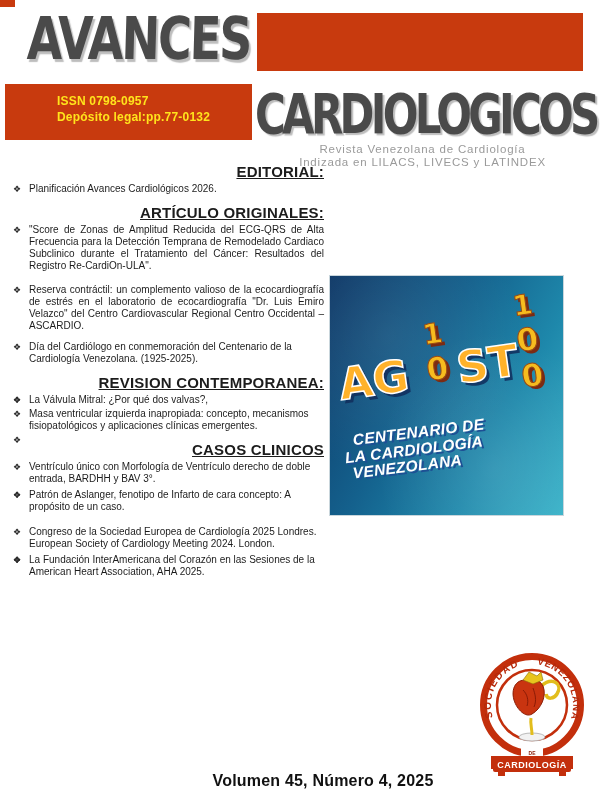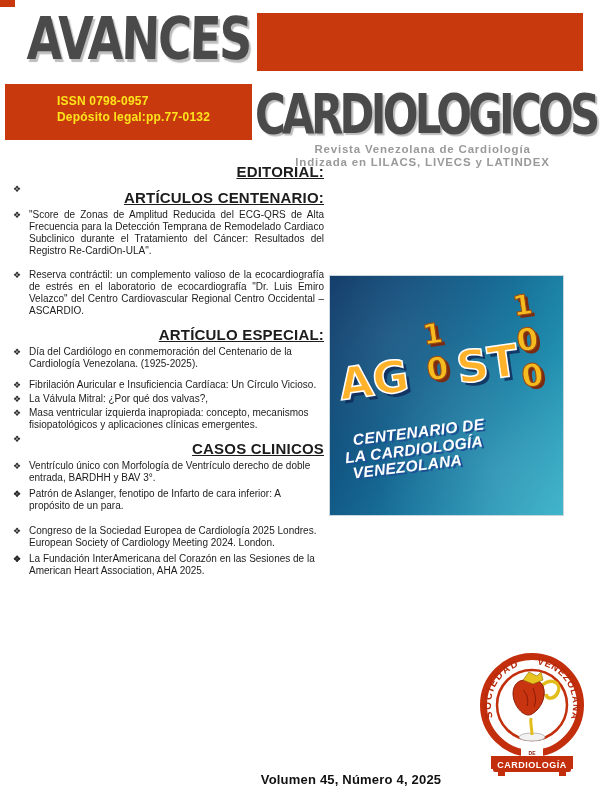--- a/index.html
+++ b/index.html
@@ -31,21 +31,21 @@
   .issn-band .line{font-size:12px;font-weight:bold;color:var(--issn-yellow);line-height:16px;letter-spacing:0.2px;padding-left:44px;}
   .title-cardiologicos{
     position:absolute;left:255px;top:82px;width:345px;
     font-family:"DejaVu Sans",sans-serif;font-weight:bold;font-size:42px;
     letter-spacing:-3.7px;color:var(--title-gray);
     transform:scaleY(1.3);transform-origin:left top;
     text-shadow:2px 2px 1px #bdbdbd;white-space:nowrap;
   }
   .journal-subtitle{
     position:absolute;left:245px;top:143px;width:355px;text-align:center;
-    color:var(--subtitle-gray);font-size:11.5px;line-height:12.5px;letter-spacing:0.8px;font-weight:bold;
+    color:var(--subtitle-gray);font-size:11.5px;line-height:12.5px;letter-spacing:0.8px;font-weight:normal;
   }
   
   .toc{position:absolute;left:12px;top:163px;width:312px;}
   .toc-heading{font-size:15px;font-weight:bold;text-decoration:underline;margin:0 0 3px 5px;letter-spacing:0.2px;text-align:right;}
   .toc-section{margin-bottom:9px;}
   .toc-item{position:relative;padding-left:17px;margin-bottom:2px;font-size:10px;line-height:12px;}
   .bullet{position:absolute;left:1px;top:0;font-size:9px;color:#2b2b2b;}
   .justify .toc-item{text-align:justify;margin-bottom:12px;}
   .justify .toc-item:last-child{margin-bottom:2px;}
   .toc-section:nth-child(5) .toc-item{margin-bottom:4px;}
@@ -85,22 +85,22 @@
     text-shadow:2px 2px 0 #1d4f94;letter-spacing:0.3px;white-space:nowrap;
   }
   .caption .cap-line{display:block;}
   .caption .cap-line:nth-child(1){padding-left:14px;}
   .caption .cap-line:nth-child(2){padding-left:4px;}
   .caption .cap-line:nth-child(3){padding-left:10px;}
   
   .society-logo{position:absolute;left:477px;top:652px;width:110px;height:128px;}
   
   .volume-footer{
-    position:absolute;left:196px;top:772px;width:310px;text-align:center;
-    font-size:13px;font-weight:bold;color:#111111;letter-spacing:0.2px;
+    position:absolute;left:168px;top:772px;width:310px;text-align:center;
+    font-size:16px;font-weight:bold;color:#111111;letter-spacing:0.2px;
   }
 </style>
 </head>
 <body>
 
 <div class="corner-mark"></div>
 <div class="title-avances">AVANCES</div>
 <div class="red-block-top"></div>
 <div class="issn-band">
   <div class="line">ISSN 0798-0957</div>
@@ -108,42 +108,42 @@
 </div>
 <div class="title-cardiologicos">CARDIOLOGICOS</div>
 <div class="journal-subtitle">
   <div>Revista Venezolana de Cardiología</div>
   <div>Indizada en LILACS, LIVECS y LATINDEX</div>
 </div>
 
 <div class="toc">
     <div class="toc-section">
       <div class="toc-heading">EDITORIAL:</div>
-      <div class="toc-item"><span class="bullet">❖</span></div>
+      <div class="toc-item"><span class="bullet">❖</span><span>Planificación Avances Cardiológicos 2026.</span></div>
     </div>
     <div class="toc-section justify">
-      <div class="toc-heading">ARTÍCULOS CENTENARIO:</div>
+      <div class="toc-heading">ARTÍCULO ORIGINALES:</div>
       <div class="toc-item"><span class="bullet">❖</span><span>"Score de Zonas de Amplitud Reducida del ECG-QRS de Alta Frecuencia para la Detección Temprana de Remodelado Cardiaco Subclinico durante el Tratamiento del Cáncer: Resultados del Registro Re-CardiOn-ULA".</span></div>
       <div class="toc-item"><span class="bullet">❖</span><span>Reserva contráctil: un complemento valioso de la ecocardiografía de estrés en el laboratorio de ecocardiografía "Dr. Luis Emiro Velazco" del Centro Cardiovascular Regional Centro Occidental – ASCARDIO.</span></div>
     </div>
     <div class="toc-section">
-      <div class="toc-heading">ARTÍCULO ESPECIAL:</div>
       <div class="toc-item"><span class="bullet">❖</span><span>Día del Cardiólogo en conmemoración del Centenario de la Cardiología Venezolana.  (1925-2025).</span></div>
     </div>
     <div class="toc-section">
-      <div class="toc-item"><span class="bullet">❖</span><span>Fibrilación Auricular e Insuficiencia Cardíaca: Un Círculo Vicioso.</span></div>
+      <div class="toc-heading">REVISION CONTEMPORANEA:</div>
+      <div class="toc-item"><span class="bullet">❖</span></div>
       <div class="toc-item"><span class="bullet">❖</span><span>La Válvula Mitral: ¿Por qué dos valvas?,</span></div>
       <div class="toc-item"><span class="bullet">❖</span><span>Masa ventricular izquierda inapropiada: concepto, mecanismos fisiopatológicos y aplicaciones clínicas emergentes.</span></div>
       <div class="toc-item"><span class="bullet">❖</span></div>
     </div>
     <div class="toc-section">
       <div class="toc-heading">CASOS CLINICOS</div>
       <div class="toc-item"><span class="bullet">❖</span><span>Ventrículo único con Morfología de Ventrículo derecho de doble entrada, BARDHH y BAV 3°.</span></div>
       <div class="toc-item"><span class="bullet">❖</span></div>
-      <div class="toc-item"><span class="bullet">❖</span><span>Patrón de Aslanger, fenotipo de Infarto de cara inferior: A propósito de un para.</span></div>
+      <div class="toc-item"><span class="bullet">❖</span><span>Patrón de Aslanger, fenotipo de Infarto de cara concepto: A propósito de un caso.</span></div>
     </div>
     <div class="toc-section">
       <div class="toc-item"><span class="bullet">❖</span><span>Congreso de la Sociedad Europea de Cardiología 2025 Londres. European Society of Cardiology Meeting 2024. London.</span></div>
       <div class="toc-item"><span class="bullet">❖</span></div>
       <div class="toc-item"><span class="bullet">❖</span></div>
       <div class="toc-item"><span class="bullet">❖</span><span>La Fundación InterAmericana del Corazón en las Sesiones de la American Heart Association, AHA 2025.</span></div>
     </div>
   </div>
 
 <div class="poster">

